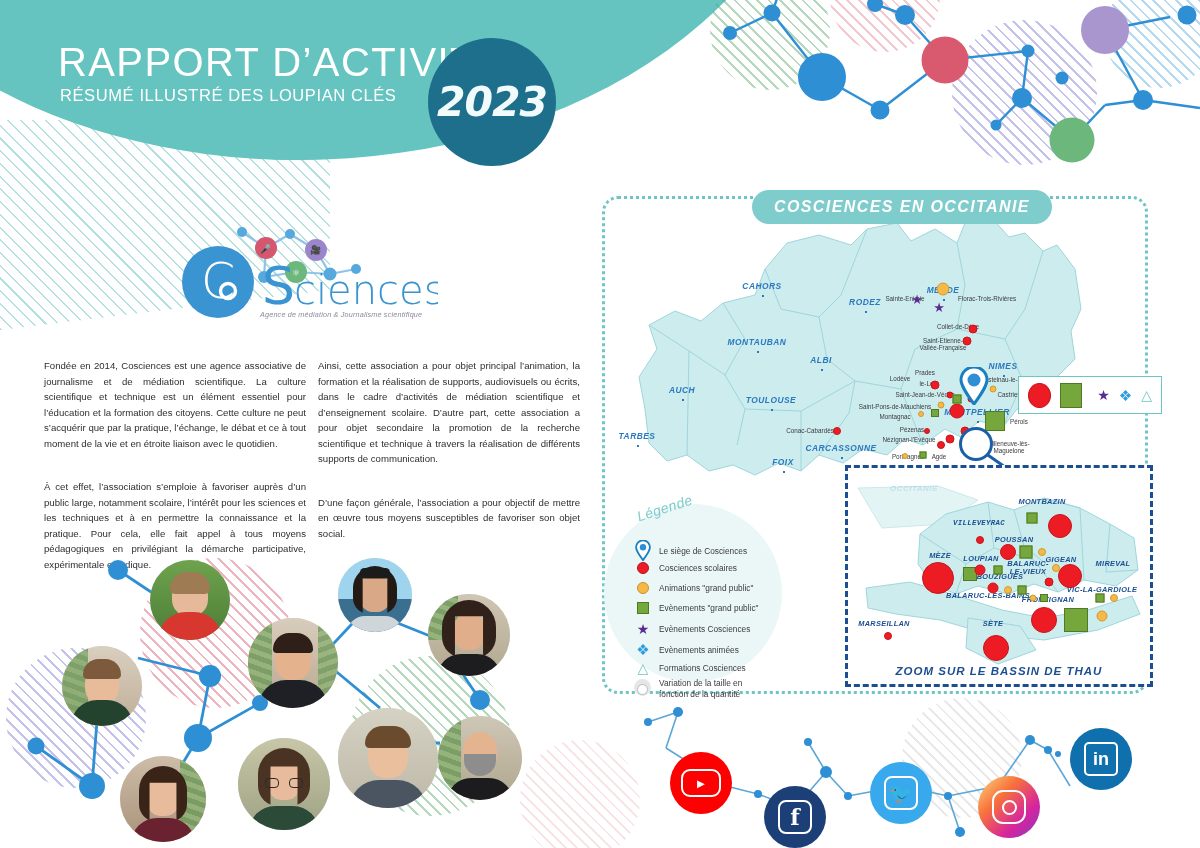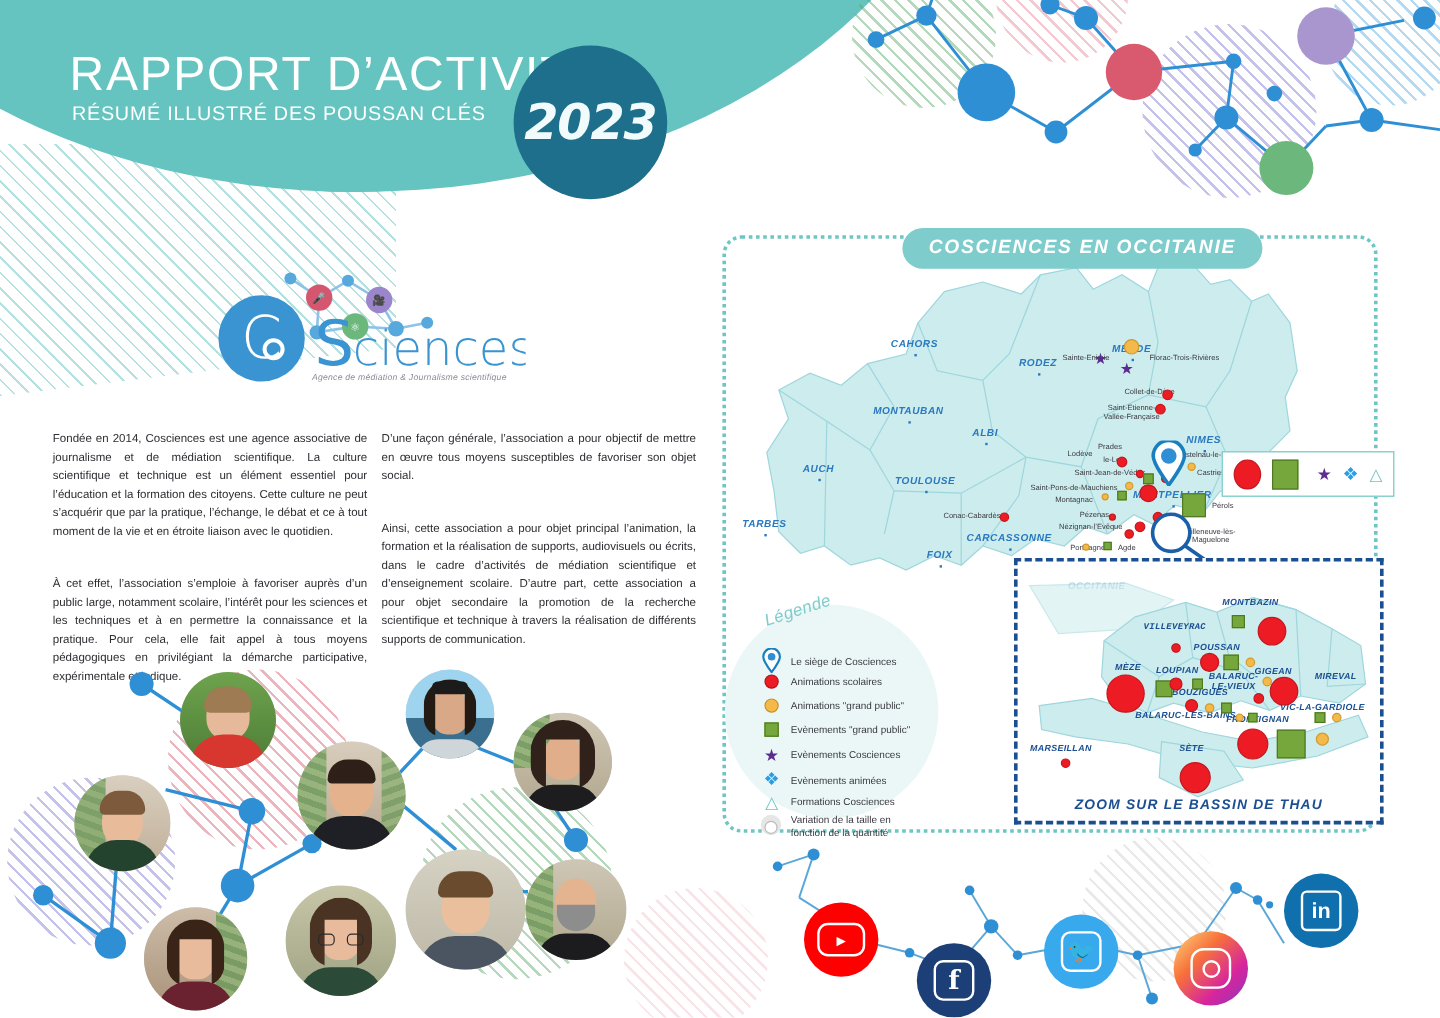--- a/index.html
+++ b/index.html
@@ -162,21 +162,21 @@
 </head>
 <body>
 
 <div class="page">
 
   <div id="hdr-hatch" class="hatch-teal"></div>
   <div id="hdr-blob"></div>
   <div id="hdr-blob2"></div>
 
   <div id="title-main">RAPPORT D’ACTIVITE</div>
-  <div id="title-sub">RÉSUMÉ ILLUSTRÉ DES POUSSAN CLÉS</div>
+  <div id="title-sub">RÉSUMÉ ILLUSTRÉ DES LOUPIAN CLÉS</div>
 
   <div id="year-circle">
     <span>2023</span>
   </div>
 
 
   <div id="deco-net">
     <div class="hatch-green" style="position:absolute;left:10px;top:-30px;width:120px;height:120px;border-radius:50%;"></div>
     <div class="hatch-pink" style="position:absolute;left:130px;top:-58px;width:110px;height:110px;border-radius:50%;"></div>
     <div class="hatch-purple" style="position:absolute;left:252px;top:20px;width:145px;height:145px;border-radius:50%;"></div>
@@ -251,22 +251,22 @@
       <text x="116" y="82" fill="#3a94d1" font-size="40" font-family="DejaVu Sans" font-weight="300">ciences</text>
     </svg>
     <div id="logo-tag">Agence de médiation &amp; Journalisme scientifique</div>
   </div>
 
   <div id="col-left" class="col-text">
     <p>Fondée en 2014, Cosciences est une agence associative de journalisme et de médiation scientifique. La culture scientifique et technique est un élément essentiel pour l’éducation et la formation des citoyens. Cette culture ne peut s’acquérir que par la pratique, l’échange, le débat et ce à tout moment de la vie et en étroite liaison avec le quotidien.</p>
     <p>À cet effet, l’association s’emploie à favoriser auprès d’un public large, notamment scolaire, l’intérêt pour les sciences et les techniques et à en permettre la connaissance et la pratique. Pour cela, elle fait appel à tous moyens pédagogiques en privilégiant la démarche participative, expérimentale et ludique.</p>
   </div>
   <div id="col-right" class="col-text">
+    <p>Ainsi, cette association a pour objet principal l’animation, la formation et la réalisation de supports, audiovisuels ou écrits, dans le cadre d’activités de médiation scientifique et d’enseignement scolaire. D’autre part, cette association a pour objet secondaire la promotion de la recherche scientifique et technique à travers la réalisation de différents supports de communication.</p>
     <p>D’une façon générale, l’association a pour objectif de mettre en œuvre tous moyens susceptibles de favoriser son objet social.</p>
-    <p>Ainsi, cette association a pour objet principal l’animation, la formation et la réalisation de supports, audiovisuels ou écrits, dans le cadre d’activités de médiation scientifique et d’enseignement scolaire. D’autre part, cette association a pour objet secondaire la promotion de la recherche scientifique et technique à travers la réalisation de différents supports de communication.</p>
   </div>
 
   <div id="map-title">COSCIENCES EN OCCITANIE</div>
 
   <div id="map-panel">
     <div id="occ-map">
       <svg width="546" height="498" viewBox="0 0 546 498">
         <g fill="#cdeced" stroke="#9ed6dd" stroke-width="1">
           <path d="M40 210 L34 178 L52 150 L44 126 L70 112 L96 122 L118 104 L150 96 L160 70
                    L182 44 L214 36 L246 46 L262 30 L292 24 L306 42 L330 30 L352 44 L360 24
@@ -470,21 +470,21 @@
           <circle cx="15" cy="13" r="6" fill="#2e8fd4"></circle>
         </svg>
       </div>
       <span class="leg-text">Le siège de Cosciences</span>
     </div>
 
     <div class="leg-row" style="top:62px;">
       <div class="leg-ico">
         <span style="display:block;width:12px;height:12px;border-radius:50%;background:#ed1c24;border:1px solid #b3121a;"></span>
       </div>
-      <span class="leg-text">Animations scolaires</span>
+      <span class="leg-text">Cosciences scolaires</span>
     </div>
 
     <div class="leg-row" style="top:82px;">
       <div class="leg-ico">
         <span style="display:block;width:12px;height:12px;border-radius:50%;background:#f5b94a;border:1px solid #c99226;"></span>
       </div>
       <span class="leg-text">Animations "grand public"</span>
     </div>
 
     <div class="leg-row" style="top:102px;">

